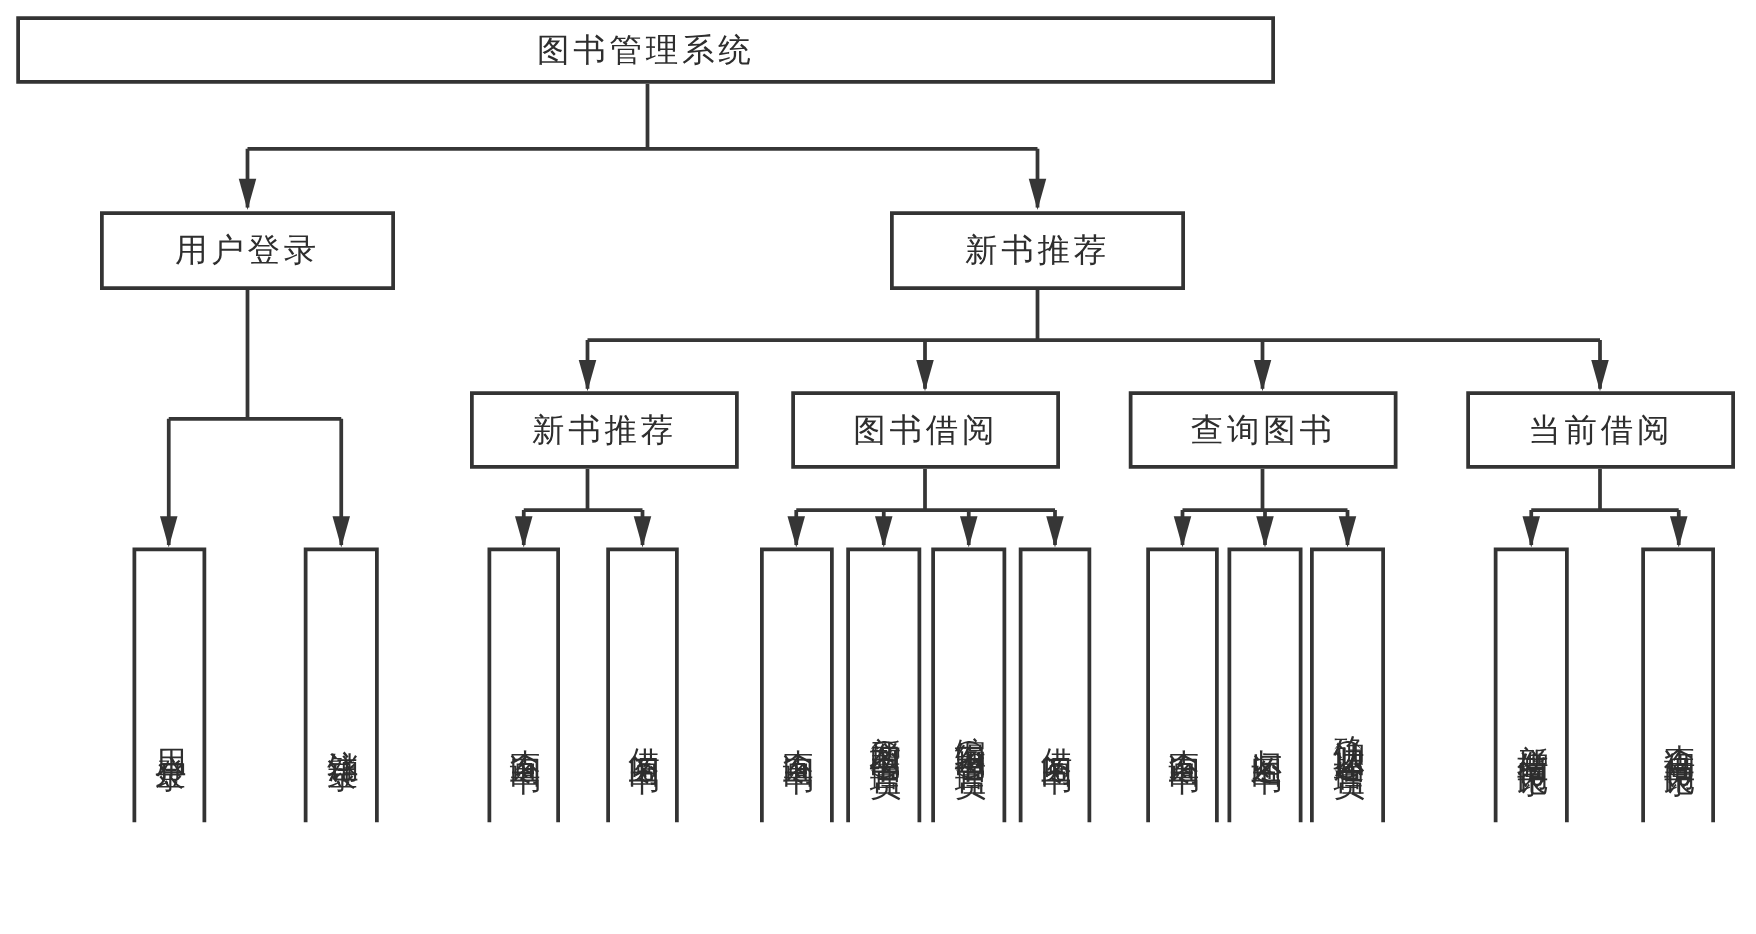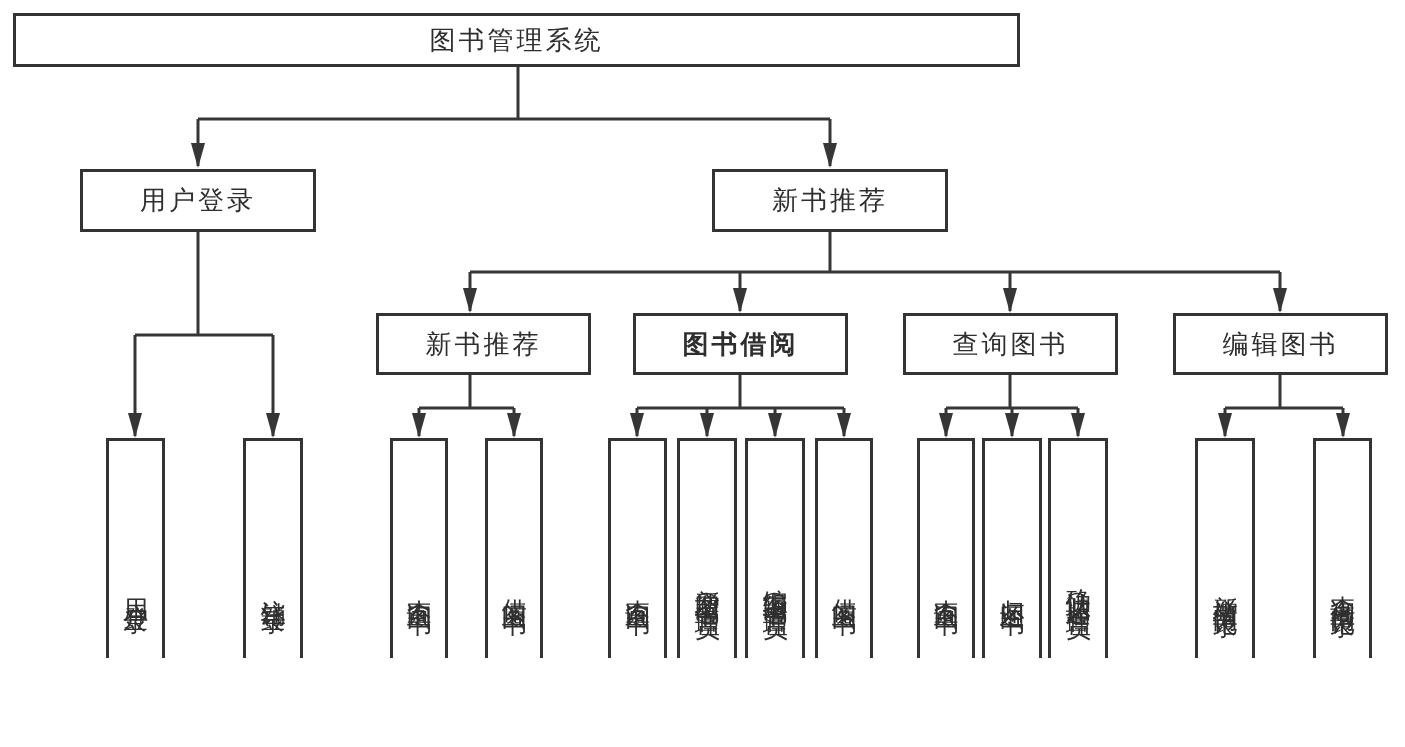--- a/index.html
+++ b/index.html
@@ -121,23 +121,23 @@
       <polygon points="1336,413 1350,413 1343,438"></polygon>
     </g>
   </svg>
 
   <div class="box hbox" style="left:13px; top:13px; width:1007px; height:54px;">图书管理系统</div>
 
   <div class="box hbox" style="left:80px; top:169px; width:236px; height:63px;">用户登录</div>
   <div class="box hbox" style="left:712px; top:169px; width:236px; height:63px;">新书推荐</div>
 
   <div class="box hbox" style="left:376px; top:313px; width:215px; height:62px;">新书推荐</div>
-  <div class="box hbox" style="left:633px; top:313px; width:215px; height:62px;font-weight:bold;">图书借阅</div>
+  <div class="box hbox" style="left:633px; top:313px; width:215px; height:62px;">图书借阅</div>
   <div class="box hbox" style="left:903px; top:313px; width:215px; height:62px;">查询图书</div>
-  <div class="box hbox" style="left:1173px; top:313px; width:215px; height:62px;">编辑图书</div>
+  <div class="box hbox" style="left:1173px; top:313px; width:215px; height:62px;">当前借阅</div>
 
   <div class="box vbox" style="left:106px; top:438px; width:59px; height:297px;">
     <span class="vtext">用户登录</span>
   </div>
   <div class="box vbox" style="left:243px; top:438px; width:60px; height:297px;">
     <span class="vtext">注销登录</span>
   </div>
 
   <div class="box vbox" style="left:390px; top:438px; width:58px; height:297px;">
     <span class="vtext">查询图书</span>

